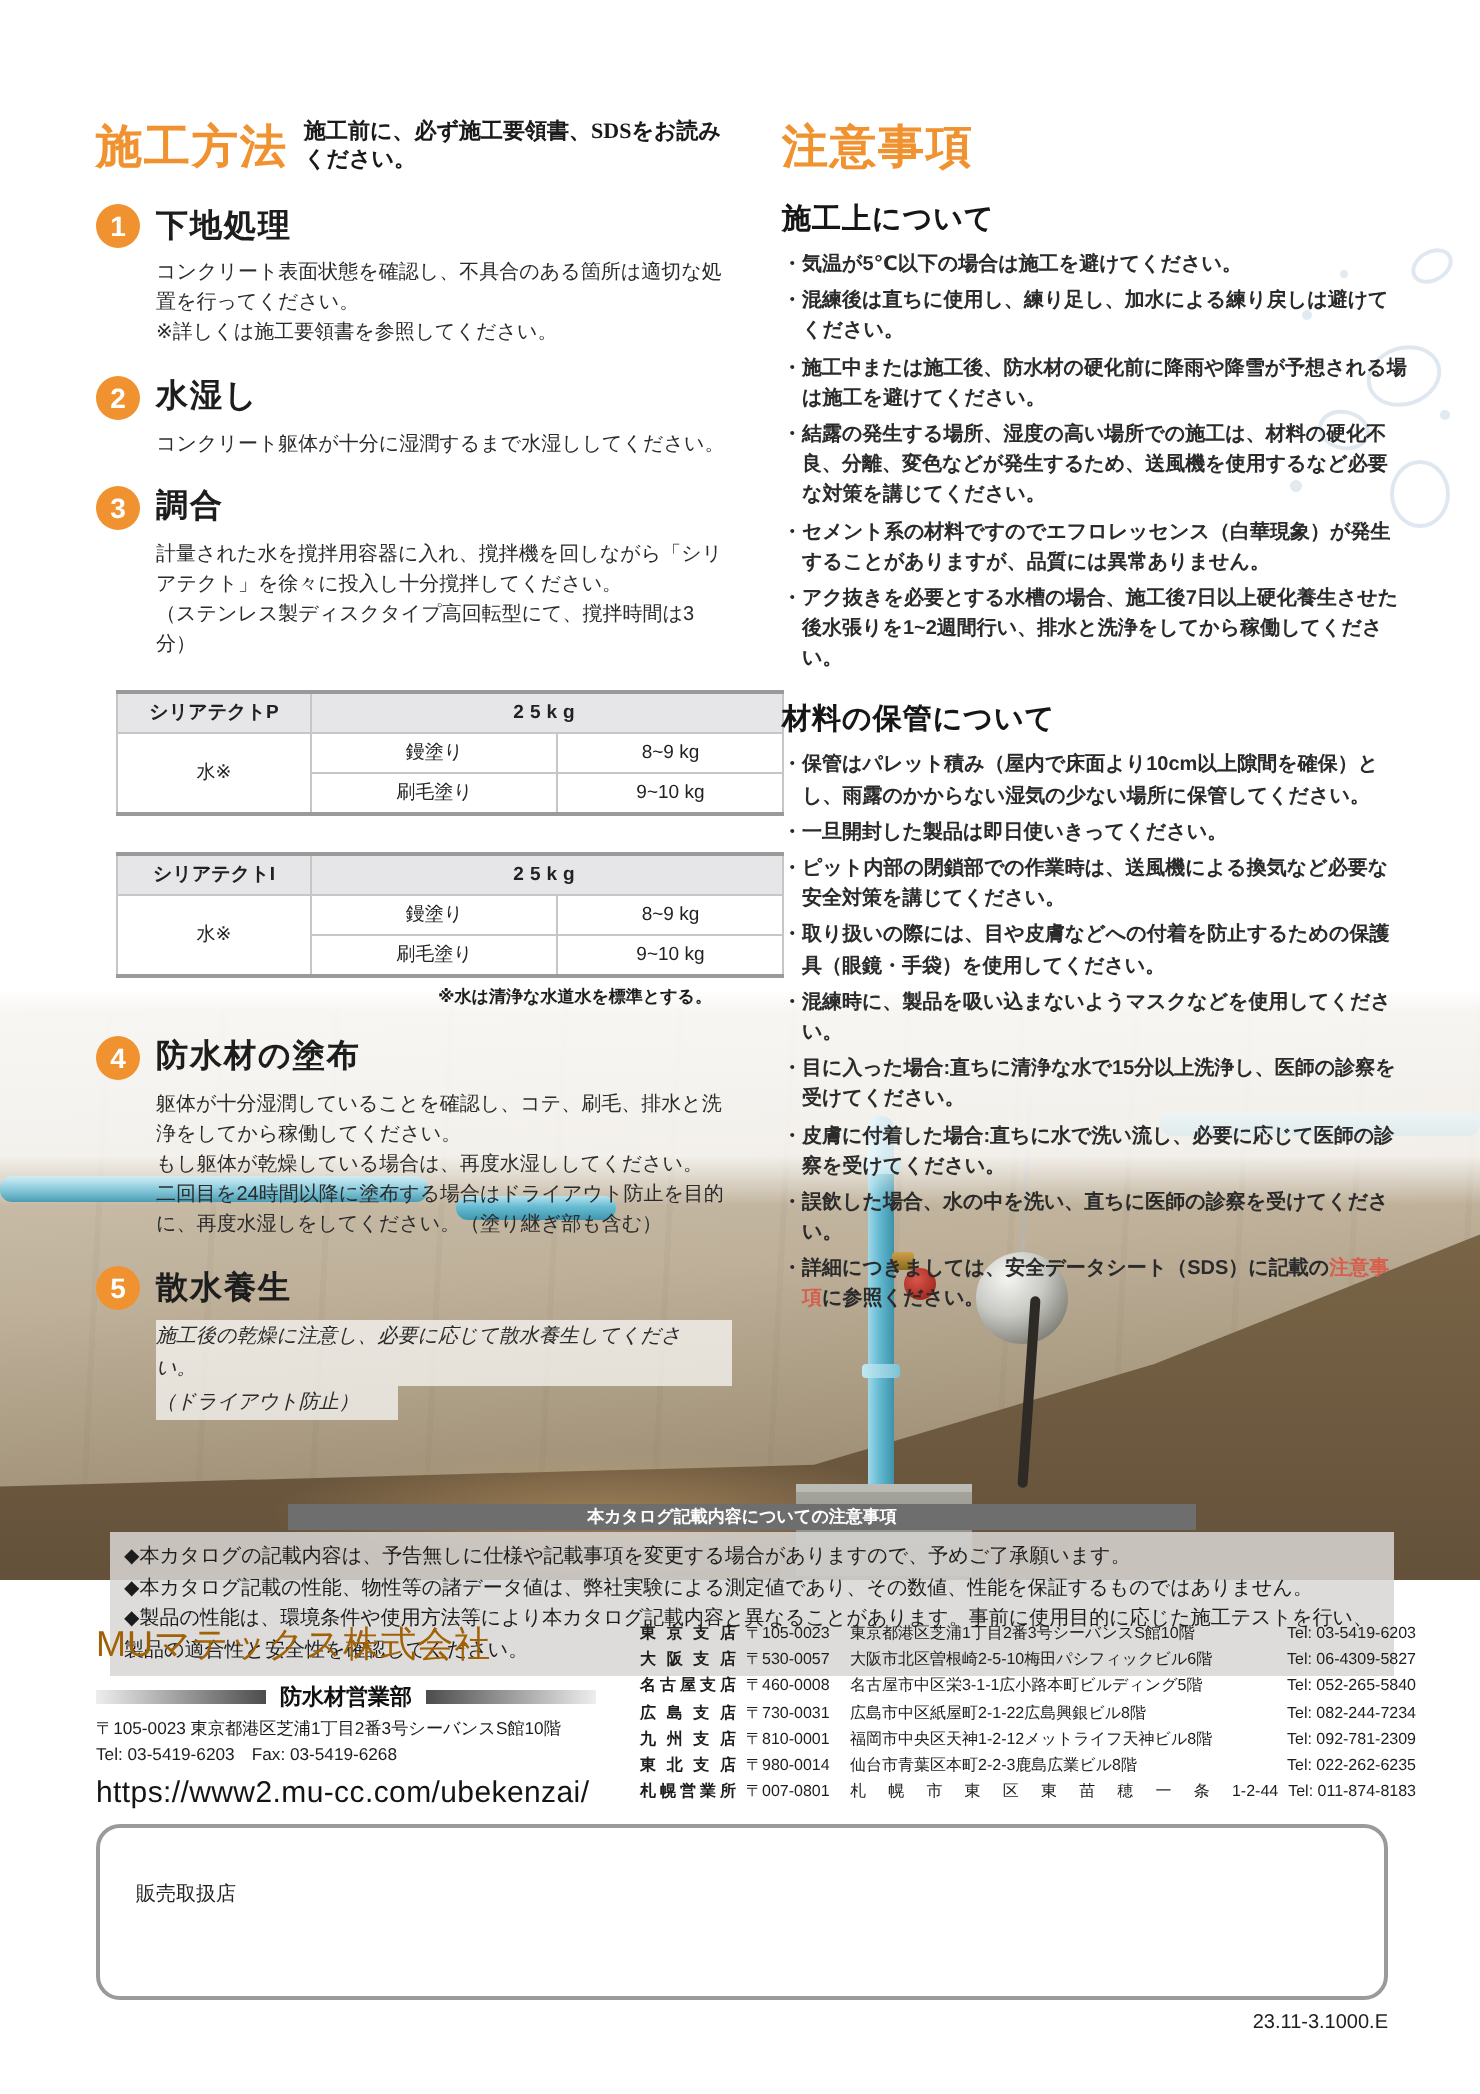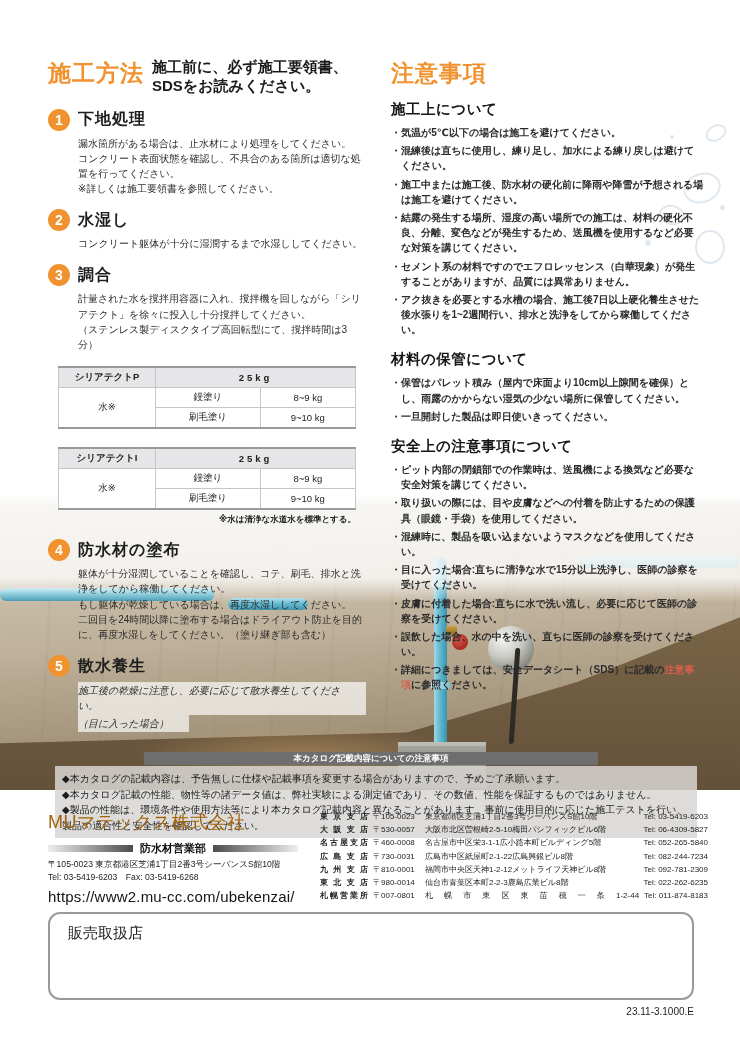--- a/index.html
+++ b/index.html
@@ -36,33 +36,33 @@
 
   
   .splash{position:absolute;top:55px;right:0;width:125px;height:215px;z-index:0;}
   .ring{position:absolute;border:2px solid rgba(148,178,205,.30);border-radius:50%;}
   .dot{position:absolute;background:rgba(148,178,205,.28);border-radius:50%;}
 
   
   .cols{position:absolute;left:48px;top:58px;width:656px;display:flex;gap:25px;z-index:2;}
   .col-l{width:318px;}
   .col-r{width:313px;}
-  .sec-title-row{display:flex;align-items:flex-start;gap:8px;}
+  .sec-title-row{display:flex;align-items:center;gap:8px;font-family:Liberation Serif, serif;}
   .sec-title{font-size:23px;font-weight:bold;color:#f0922f;letter-spacing:1px;white-space:nowrap;}
-  .sec-title-note{font-size:15px;font-weight:bold;color:#1a1a1a;line-height:1.25;}
+  .sec-title-note{font-size:11px;font-weight:bold;color:#1a1a1a;line-height:1.25;}
 
   .step{margin-top:13px;}
   .step-head{display:flex;align-items:center;gap:8px;}
   .step-num{width:22px;height:22px;border-radius:50%;background:#f0922f;color:#fff;
     font-size:14px;font-weight:bold;display:flex;align-items:center;justify-content:center;flex:0 0 22px;}
   .step-heading{font-size:16px;font-weight:bold;color:#1d1d1d;letter-spacing:1px;}
   .step-body{margin:5px 0 0 30px;font-size:10px;line-height:1.52;color:#2b2b2b;}
   .on-photo{background:rgba(255,255,255,.68);display:inline-block;padding:1px 20px 1px 0;font-style:italic;}
 
-  .mix-table{border-collapse:collapse;margin:14px 0 0 10px;width:298px;font-size:9.5px;color:#222;
+  .mix-table{border-collapse:collapse;margin:14px 0 0 10px;width:334px;font-size:9.5px;color:#222;
     border-top:2px solid #9a9a9a;border-bottom:2px solid #9a9a9a;background:#fff;}
   .mix-table td{border:1px solid #c6c6c6;text-align:center;padding:3px 4px;height:13px;}
   .mix-table .hd{background:#e6e6e8;font-weight:bold;}
   .mix-table .amt{letter-spacing:3px;}
   .mix-table .c1{width:88px;}
   .tbl-note{width:308px;text-align:right;font-size:8.5px;font-weight:bold;color:#1d1d1d;margin-top:4px;}
 
   .subhead{font-size:14.5px;font-weight:bold;color:#161616;margin:13px 0 6px;letter-spacing:.5px;}
   .subhead.first{margin-top:11px;}
   .bullet{font-size:10px;line-height:1.52;color:#2b2b2b;padding-left:1em;text-indent:-1em;margin-bottom:3px;font-weight:bold;}
@@ -90,21 +90,21 @@
   .b-row{display:flex;gap:5px;line-height:13.2px;align-items:baseline;}
   .b-name{flex:0 0 48px;font-weight:bold;text-align:justify;text-align-last:justify;}
   .b-postal{flex:0 0 47px;white-space:nowrap;}
   .b-addr{white-space:nowrap;}
   .b-addr.spread{flex:1;text-align:justify;text-align-last:justify;white-space:normal;}
   .b-tel{margin-left:auto;white-space:nowrap;}
 
   
   .dealer{position:absolute;left:48px;top:912px;width:642px;height:84px;border:2px solid #9a9a9a;
     border-radius:12px;z-index:3;background:#fff;}
-  .dealer-label{font-size:15px;color:#222;padding:10px 0 0 18px;}
+  .dealer-label{font-size:10px;color:#222;padding:26px 0 0 18px;}
   .doc-code{position:absolute;right:46px;top:1006px;font-size:10px;color:#1d1d1d;z-index:3;}
 </style>
 </head>
 <body>
 
 <div class="page">
 
   <div class="splash">
     <div class="ring" style="left:68px;top:118px;width:34px;height:26px;transform:rotate(-18deg);"></div>
     <div class="ring" style="left:44px;top:150px;width:22px;height:16px;transform:rotate(12deg);"></div>
@@ -145,21 +145,20 @@
         <span class="sec-title">施工方法</span>
         <span class="sec-title-note">施工前に、必ず施工要領書、SDSをお読みください。</span>
       </div>
 
       <div class="step">
         <div class="step-head">
           <span class="step-num">1</span>
           <span class="step-heading">下地処理</span>
         </div>
         <div class="step-body">
-          <div>漏水箇所がある場合は、止水材により処理をしてください。</div>
           <div>コンクリート表面状態を確認し、不具合のある箇所は適切な処置を行ってください。</div>
           <div>※詳しくは施工要領書を参照してください。</div>
         </div>
       </div>
 
       <div class="step">
         <div class="step-head">
           <span class="step-num">2</span>
           <span class="step-heading">水湿し</span>
         </div>
@@ -228,21 +227,21 @@
         </div>
       </div>
 
       <div class="step">
         <div class="step-head">
           <span class="step-num">5</span>
           <span class="step-heading">散水養生</span>
         </div>
         <div class="step-body">
           <div class="on-photo">施工後の乾燥に注意し、必要に応じて散水養生してください。</div><br>
-          <div class="on-photo">（目に入った場合）</div>
+          <div class="on-photo">（ドライアウト防止）</div>
         </div>
       </div>
     </div>
 
     <div class="col-r">
       <div class="sec-title-row">
         <span class="sec-title">注意事項</span>
       </div>
 
       <div class="subhead first">施工上について</div>
@@ -250,21 +249,20 @@
       <div class="bullet">・混練後は直ちに使用し、練り足し、加水による練り戻しは避けてください。</div>
       <div class="bullet">・施工中または施工後、防水材の硬化前に降雨や降雪が予想される場は施工を避けてください。</div>
       <div class="bullet">・結露の発生する場所、湿度の高い場所での施工は、材料の硬化不良、分離、変色などが発生するため、送風機を使用するなど必要な対策を講じてください。</div>
       <div class="bullet">・セメント系の材料ですのでエフロレッセンス（白華現象）が発生することがありますが、品質には異常ありません。</div>
       <div class="bullet">・アク抜きを必要とする水槽の場合、施工後7日以上硬化養生させた後水張りを1~2週間行い、排水と洗浄をしてから稼働してください。</div>
 
       <div class="subhead">材料の保管について</div>
       <div class="bullet">・保管はパレット積み（屋内で床面より10cm以上隙間を確保）とし、雨露のかからない湿気の少ない場所に保管してください。</div>
       <div class="bullet">・一旦開封した製品は即日使いきってください。</div>
 
-      <div class="subhead">安全上の注意事項について</div>
       <div class="bullet">・ピット内部の閉鎖部での作業時は、送風機による換気など必要な安全対策を講じてください。</div>
       <div class="bullet">・取り扱いの際には、目や皮膚などへの付着を防止するための保護具（眼鏡・手袋）を使用してください。</div>
       <div class="bullet">・混練時に、製品を吸い込まないようマスクなどを使用してください。</div>
       <div class="bullet">・目に入った場合:直ちに清浄な水で15分以上洗浄し、医師の診察を受けてください。</div>
       <div class="bullet">・皮膚に付着した場合:直ちに水で洗い流し、必要に応じて医師の診察を受けてください。</div>
       <div class="bullet">・誤飲した場合、水の中を洗い、直ちに医師の診察を受けてください。</div>
       <div class="bullet"><span>・詳細につきましては、安全データシート（SDS）に記載の</span><span class="red">注意事項</span><span>に参照ください。</span></div>
     </div>
   </div>
 

